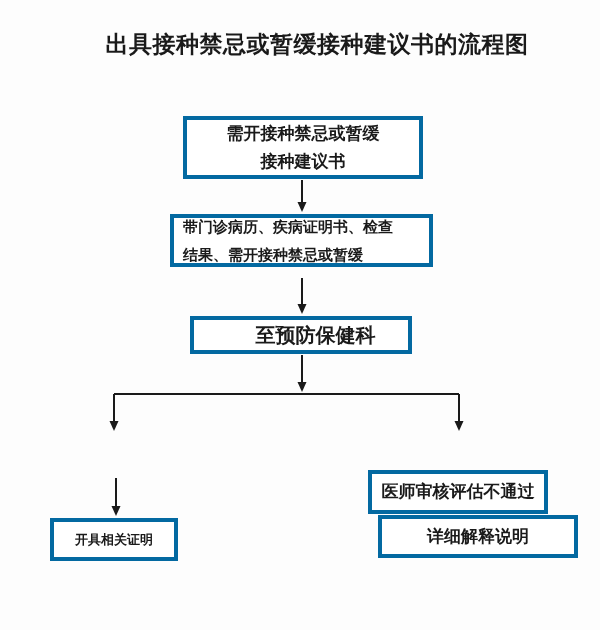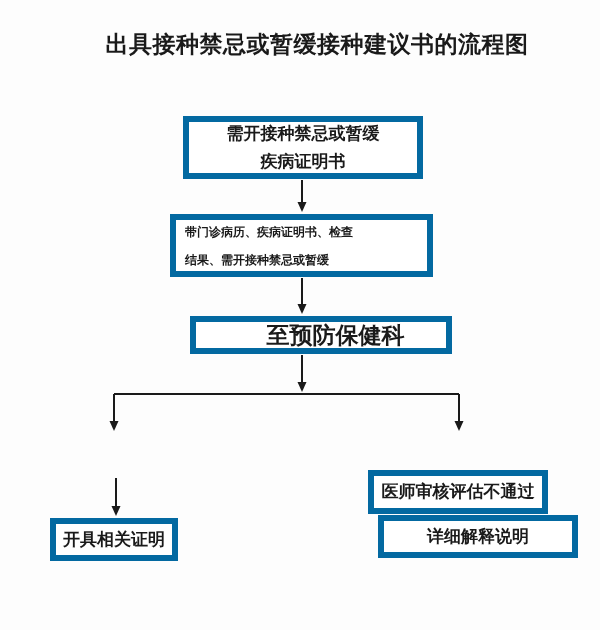--- a/index.html
+++ b/index.html
@@ -25,38 +25,38 @@
   }
   .arrow-layer {
     position: absolute;
     left: 0; top: 0;
     width: 600px; height: 630px;
     pointer-events: none;
   }
   .node {
     position: absolute;
     box-sizing: border-box;
-    border: 6px solid #0369a1;
+    border: 4px solid #0369a1;
     background: #ffffff;
     font-weight: bold;
     display: flex;
     flex-direction: column;
     justify-content: center;
     line-height: 28px;
   }
   .node .line { display: block; white-space: nowrap; }
   .node.centered { text-align: center; }
   .node.leftish  { text-align: left; padding-left: 9px; padding-right: 4px; }
 
   .node-need       { left: 183px; top: 116px; width: 240px; height: 63px; font-size: 17px; }
-  .node-materials  { left: 170px; top: 214px; width: 263px; height: 63px; font-size: 12px; }
-  .node-department { left: 190px; top: 316px; width: 262px; height: 38px; font-size: 23px; padding-left: 29px; }
+  .node-materials  { left: 170px; top: 214px; width: 263px; height: 53px; font-size: 15px; }
+  .node-department { left: 190px; top: 316px; width: 222px; height: 38px; font-size: 20px; padding-left: 29px; }
   .node-pass       { left: 32px;  top: 434px; width: 170px; height: 44px; font-size: 17px; }
   .node-fail       { left: 368px; top: 434px; width: 180px; height: 44px; font-size: 17px; margin-top: 36px; }
-  .node-issue      { left: 50px;  top: 518px; width: 128px; height: 43px; font-size: 17px; }
+  .node-issue      { left: 50px;  top: 518px; width: 128px; height: 43px; font-size: 13px; }
   .node-explain    { left: 378px; top: 515px; width: 200px; height: 43px; font-size: 17px; }
 </style>
 </head>
 <body>
 
 <div class="page">
 
   <div class="title">出具接种禁忌或暂缓接种建议书的流程图</div>
 
   <svg class="arrow-layer" viewBox="0 0 600 630" xmlns="http://www.w3.org/2000/svg">
@@ -98,21 +98,21 @@
 
       <g>
         <line x1="460" y1="478" x2="460" y2="505"></line>
         <polygon points="460,513 455.5,503 464.5,503" stroke="none"></polygon>
       </g>
     </g>
   </svg>
 
   <div class="node node-need centered">
     <span class="line">需开接种禁忌或暂缓</span>
-    <span class="line">疾病证明书</span>
+    <span class="line">接种建议书</span>
   </div>
 
   <div class="node node-materials leftish">
     <span class="line">带门诊病历、疾病证明书、检查</span>
     <span class="line">结果、需开接种禁忌或暂缓</span>
   </div>
 
   <div class="node node-department centered">
     <span class="line">至预防保健科</span>
   </div>

